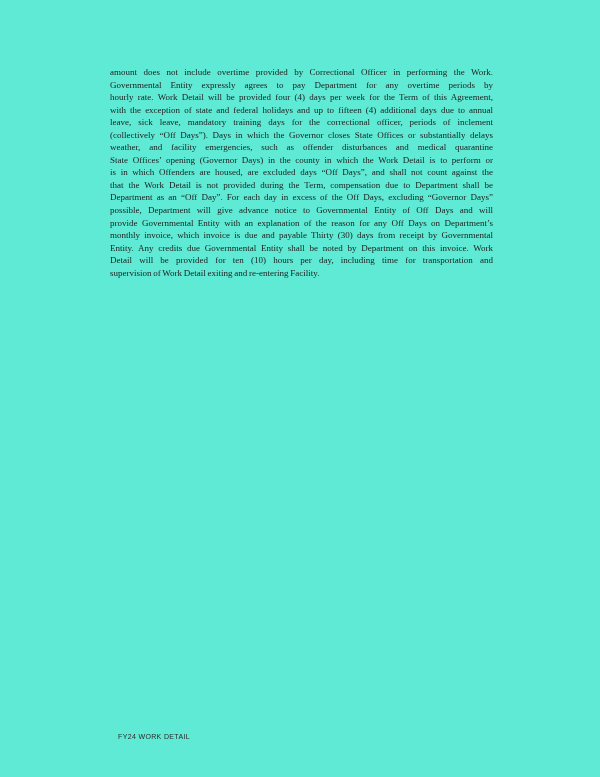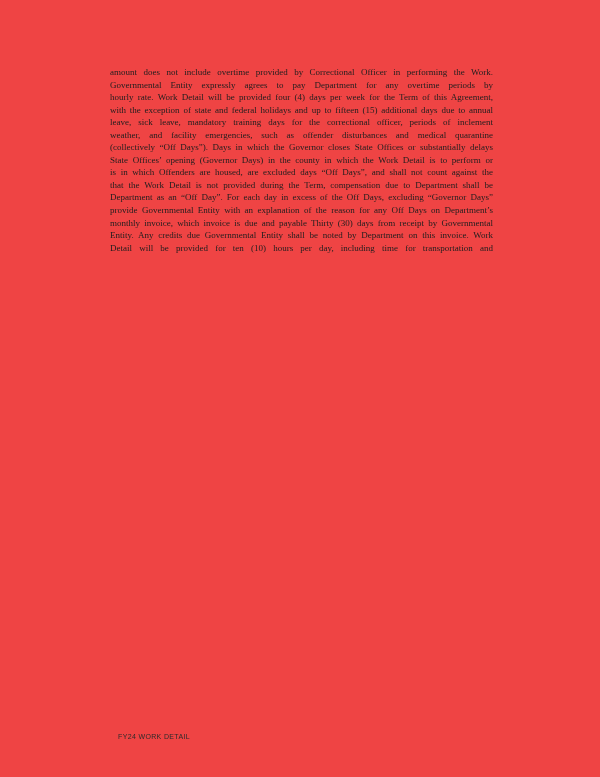--- a/index.html
+++ b/index.html
@@ -7,21 +7,21 @@
       width: 600px;
       height: 777px;
       background: #ffffff;
       font-family: "Liberation Serif", "DejaVu Serif", serif;
       overflow: hidden;
     }
     .page {
       position: relative;
       width: 600px;
       height: 777px;
-      background: #ef4444;
+      background: #5eead4;
       color: #1f1f1f;
     }
     .body-text {
       position: absolute;
       left: 110px;
       top: 66px;
       width: 383px;
       font-size: 9px;
       line-height: 12.55px;
       color: #1e1e1e;
@@ -49,29 +49,31 @@
   </style>
 </head>
 <body>
 
 <div class="page">
 
   <div class="body-text">
     <div class="pline">amount does not include overtime provided by Correctional Officer in performing the Work.</div>
     <div class="pline">Governmental Entity expressly agrees to pay Department for any overtime periods by</div>
     <div class="pline">hourly rate. Work Detail will be provided four (4) days per week for the Term of this Agreement,</div>
-    <div class="pline">with the exception of state and federal holidays and up to fifteen (15) additional days due to annual</div>
+    <div class="pline">with the exception of state and federal holidays and up to fifteen (4) additional days due to annual</div>
     <div class="pline">leave, sick leave, mandatory training days for the correctional officer, periods of inclement</div>
+    <div class="pline">(collectively “Off Days”). Days in which the Governor closes State Offices or substantially delays</div>
     <div class="pline">weather, and facility emergencies, such as offender disturbances and medical quarantine</div>
-    <div class="pline">(collectively “Off Days”). Days in which the Governor closes State Offices or substantially delays</div>
     <div class="pline">State Offices’ opening (Governor Days) in the county in which the Work Detail is to perform or</div>
     <div class="pline">is in which Offenders are housed, are excluded days “Off Days”, and shall not count against the</div>
     <div class="pline">that the Work Detail is not provided during the Term, compensation due to Department shall be</div>
     <div class="pline">Department as an “Off Day”. For each day in excess of the Off Days, excluding “Governor Days”</div>
+    <div class="pline">possible, Department will give advance notice to Governmental Entity of Off Days and will</div>
     <div class="pline">provide Governmental Entity with an explanation of the reason for any Off Days on Department’s</div>
     <div class="pline">monthly invoice, which invoice is due and payable Thirty (30) days from receipt by Governmental</div>
     <div class="pline">Entity. Any credits due Governmental Entity shall be noted by Department on this invoice. Work</div>
     <div class="pline">Detail will be provided for ten (10) hours per day, including time for transportation and</div>
+    <div class="pline last">supervision of Work Detail exiting and re-entering Facility.</div>
   </div>
 
   <div class="footer-text">FY24 WORK DETAIL</div>
 
 </div>
 
 </body></html>

